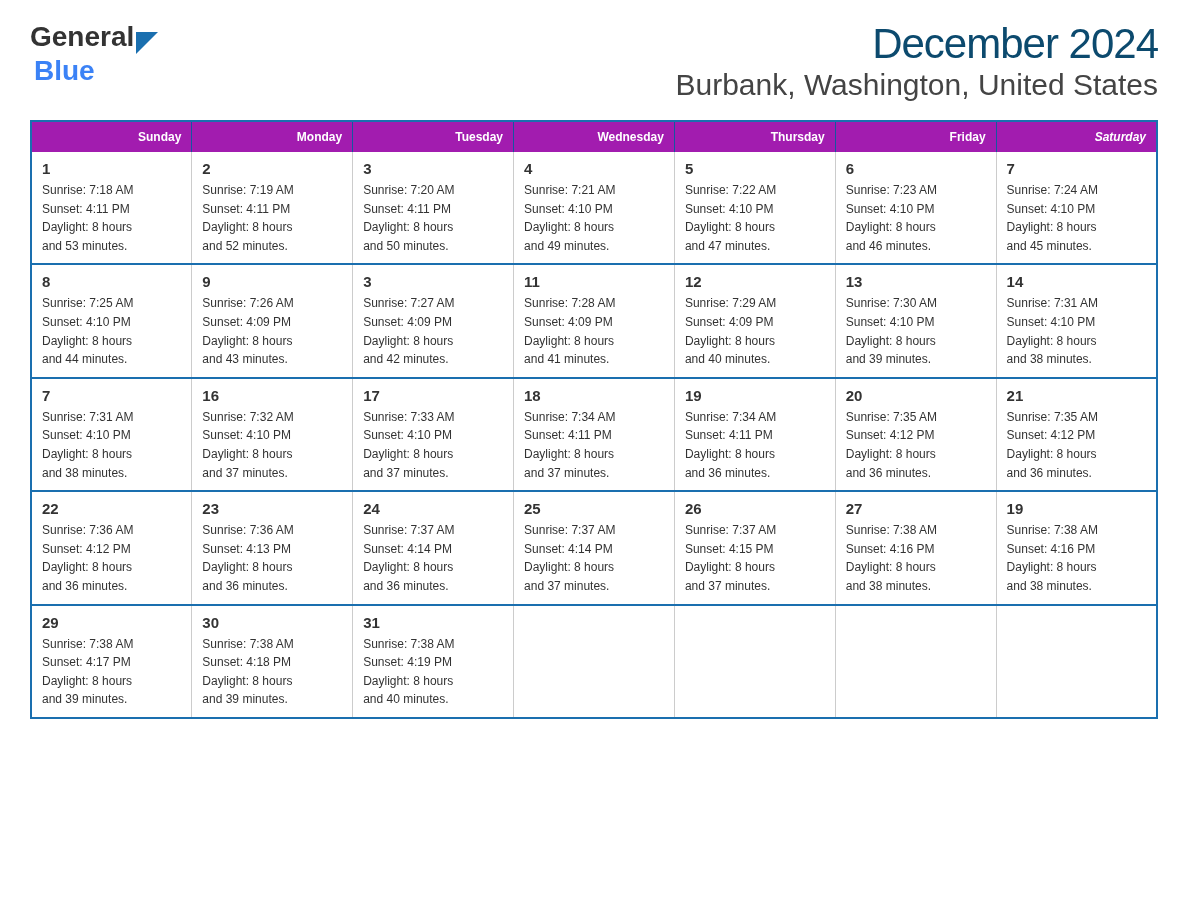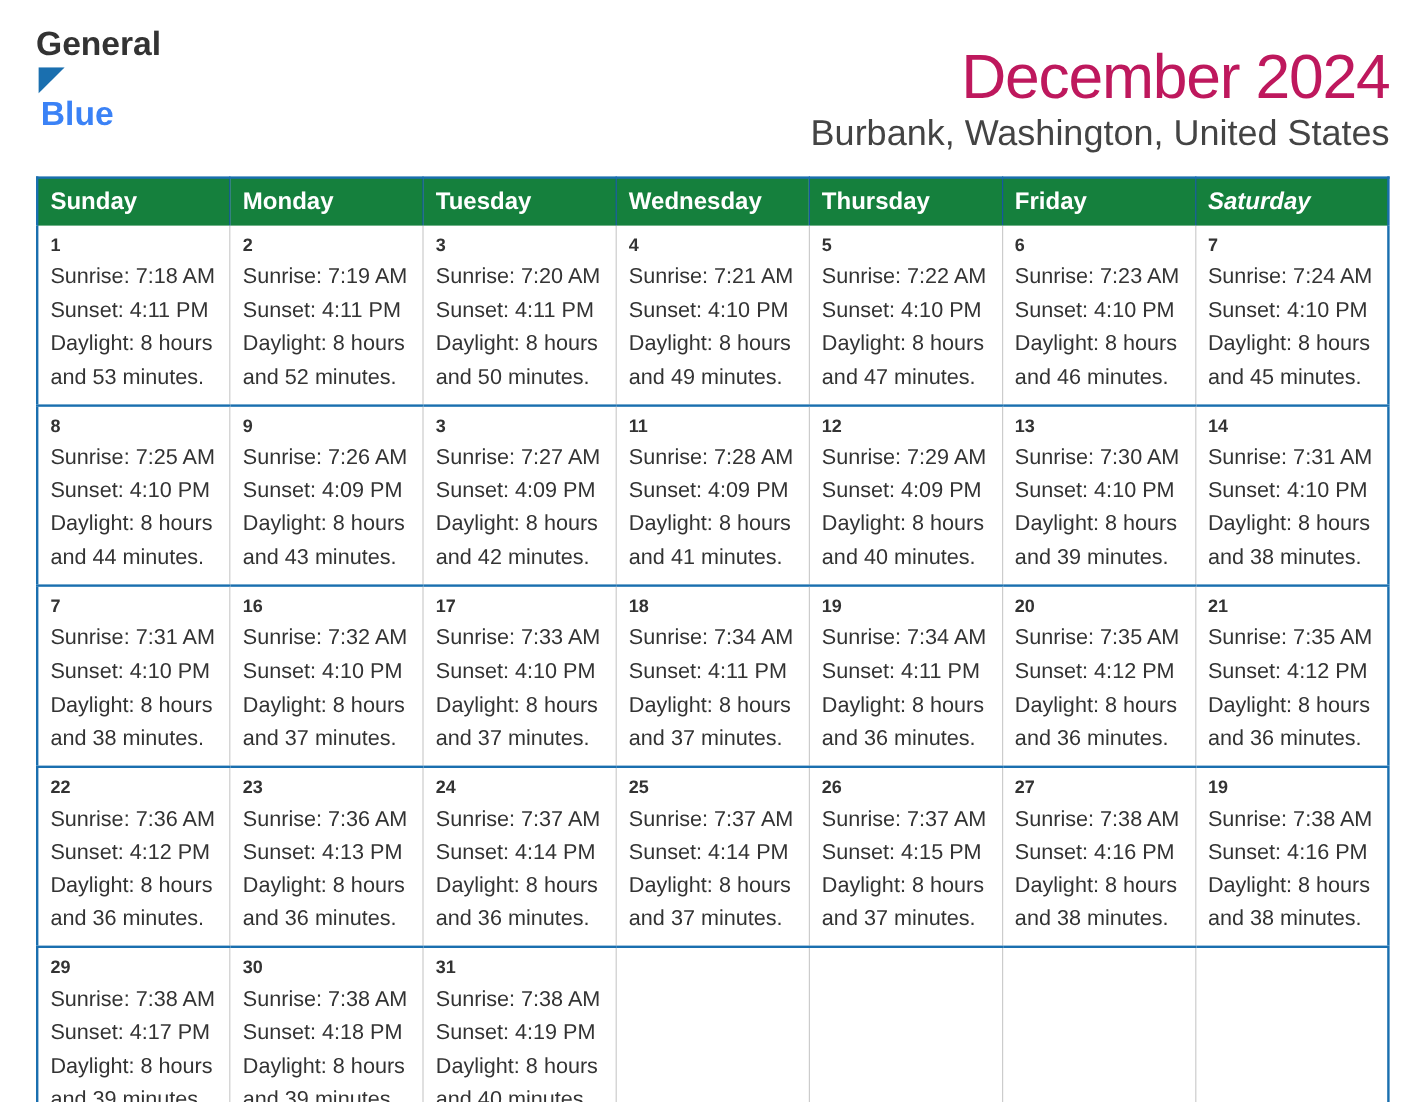--- a/index.html
+++ b/index.html
@@ -14,54 +14,52 @@
       display: flex;
       justify-content: space-between;
       align-items: flex-start;
       margin-bottom: 18px;
     }
     .logo-wrapper {
       line-height: 1.2;
     }
     .logo-line1 {
       display: flex;
-      align-items: flex-start;
-      flex-direction: column;
+      align-items: flex-end;
     }
     .logo-line2 {
       display: flex;
       align-items: center;
     }
     .title-block {
       text-align: right;
     }
     .calendar-title {
-      font-size: 52px;
+      font-size: 42px;
       font-weight: 400;
-      color: #be185d;
+      color: #0c4a6e;
       letter-spacing: -1px;
-      margin-top: 15px;
     }
     .calendar-subtitle {
       font-size: 30px;
       color: #444;
       font-weight: 400;
     }
     .calendar-table {
       width: 100%;
       border-collapse: collapse;
       border: 2px solid #1a6faf;
     }
     .calendar-table th {
-      background-color: #15803d;
+      background-color: #a21caf;
       color: #ffffff;
-      font-size: 20px;
+      font-size: 12px;
       font-weight: 600;
       padding: 8px 10px;
-      text-align: left;
+      text-align: right;
       border-right: 1px solid #1557a0;
     }
     .calendar-table th:last-child {
       border-right: none;
       font-style: italic;
     }
     .calendar-table td {
       vertical-align: top;
       padding: 8px 10px;
       border-right: 1px solid #ccc;
@@ -76,21 +74,21 @@
       border-bottom: none;
       margin-left: 29px;
     }
     .day-number {
       font-size: 15px;
       font-weight: 700;
       color: #333;
       margin-bottom: 4px;
     }
     .day-info {
-      font-size: 18px;
+      font-size: 12px;
       color: #333;
       line-height: 1.55;
     }
     .empty-cell {
       background: #fff;
     }
   </style>
 </head>
 <body>
 

